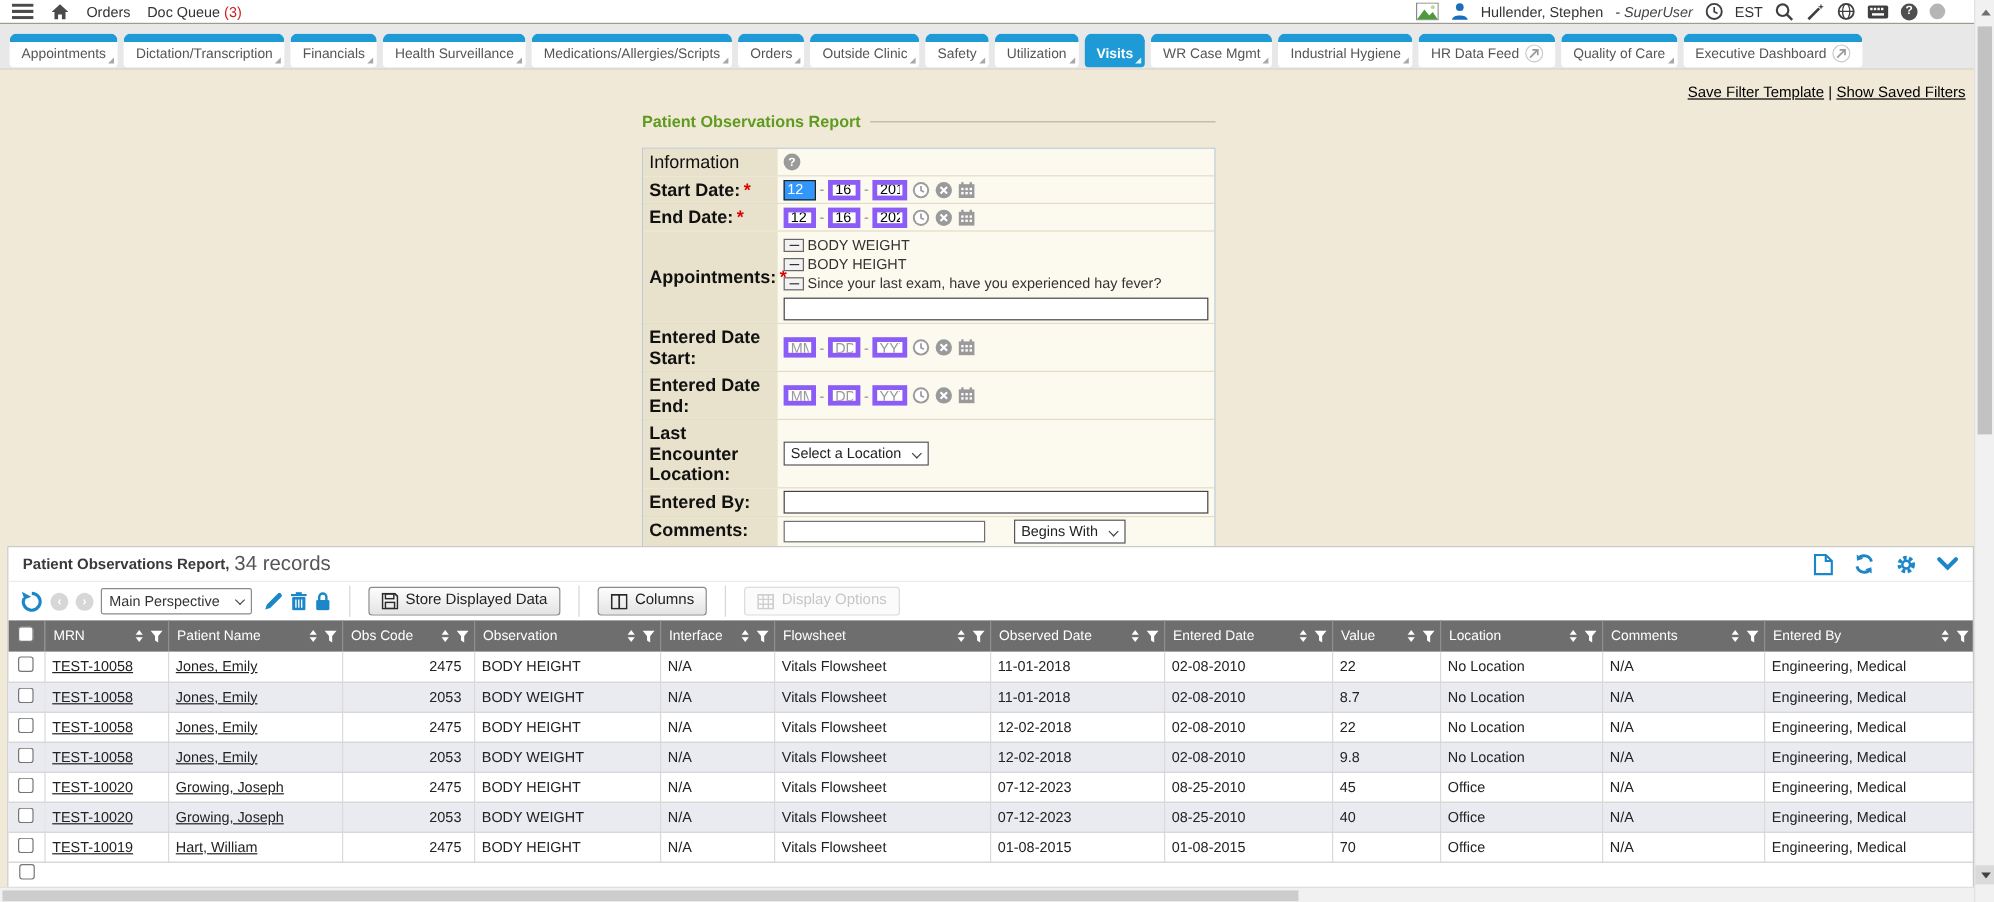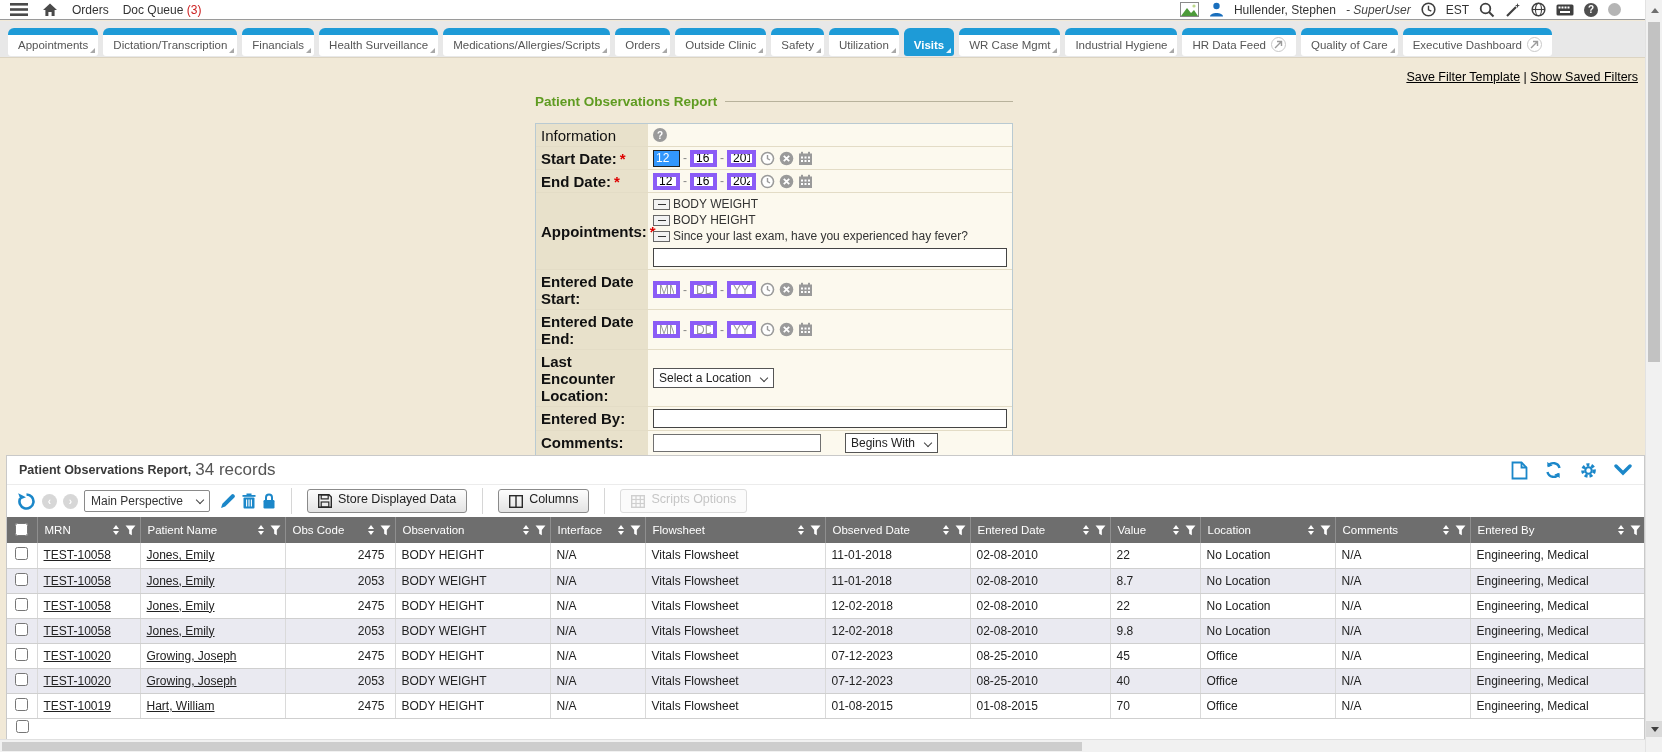--- a/index.html
+++ b/index.html
@@ -573,21 +573,21 @@
     <button class="btn disabled">
       <span class="icn">
           <svg width="14" height="13" viewBox="0 0 14 13">
             <rect x="0.7" y="0.7" width="12.6" height="11.6" fill="none" stroke="#cfcfcf" stroke-width="1.4"></rect>
             <line x1="5" y1="0.7" x2="5" y2="12.3" stroke="#cfcfcf" stroke-width="1.2"></line>
             <line x1="9.3" y1="0.7" x2="9.3" y2="12.3" stroke="#cfcfcf" stroke-width="1.2"></line>
             <line x1="0.7" y1="4.5" x2="13.3" y2="4.5" stroke="#cfcfcf" stroke-width="1.2"></line>
             <line x1="0.7" y1="8.5" x2="13.3" y2="8.5" stroke="#cfcfcf" stroke-width="1.2"></line>
           </svg>
         </span>
-      <span>Scripts Options</span>
+      <span>Display Options</span>
     </button>
   </div>
   <table class="grid">
     <colgroup id="cg">
         <col style="width: 30px;">
         <col style="width: 103px;">
         <col style="width: 145px;">
         <col style="width: 110px;">
         <col style="width: 155px;">
         <col style="width: 95px;">

